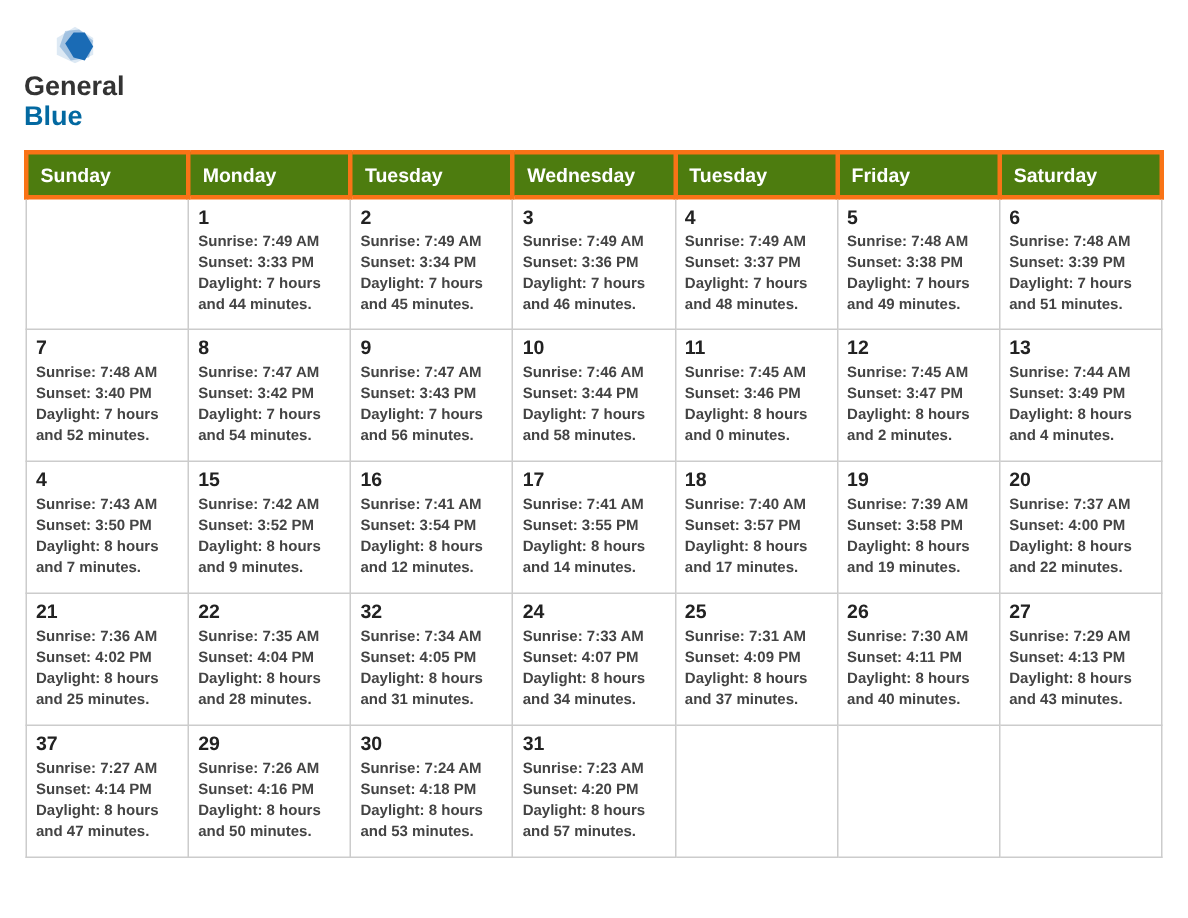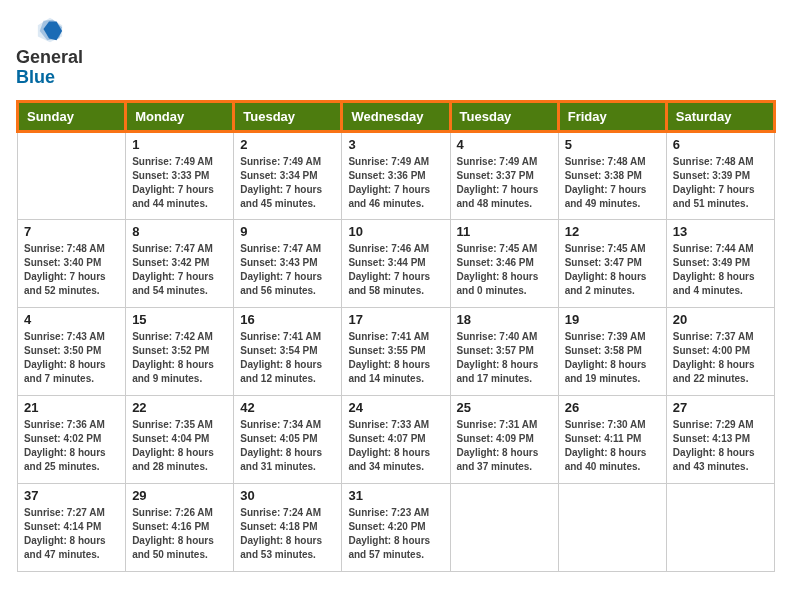--- a/index.html
+++ b/index.html
@@ -213,21 +213,21 @@
       <tr class="week-row alt">
         <td>
           <div class="day-number">21</div>
           <div class="day-info">Sunrise: 7:36 AM<br>Sunset: 4:02 PM<br>Daylight: 8 hours and 25 minutes.</div>
         </td>
         <td>
           <div class="day-number">22</div>
           <div class="day-info">Sunrise: 7:35 AM<br>Sunset: 4:04 PM<br>Daylight: 8 hours and 28 minutes.</div>
         </td>
         <td>
-          <div class="day-number">42</div>
+          <div class="day-number">32</div>
           <div class="day-info">Sunrise: 7:34 AM<br>Sunset: 4:05 PM<br>Daylight: 8 hours and 31 minutes.</div>
         </td>
         <td>
           <div class="day-number">24</div>
           <div class="day-info">Sunrise: 7:33 AM<br>Sunset: 4:07 PM<br>Daylight: 8 hours and 34 minutes.</div>
         </td>
         <td>
           <div class="day-number">25</div>
           <div class="day-info">Sunrise: 7:31 AM<br>Sunset: 4:09 PM<br>Daylight: 8 hours and 37 minutes.</div>
         </td>

